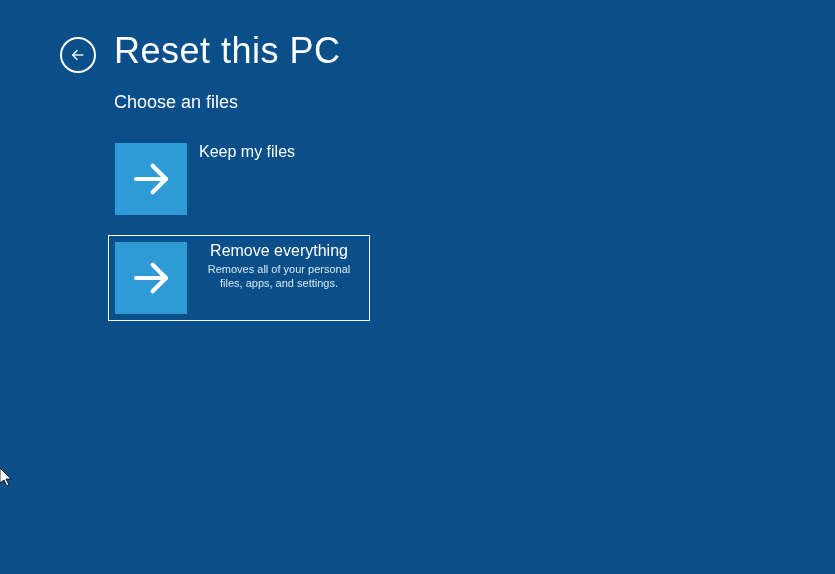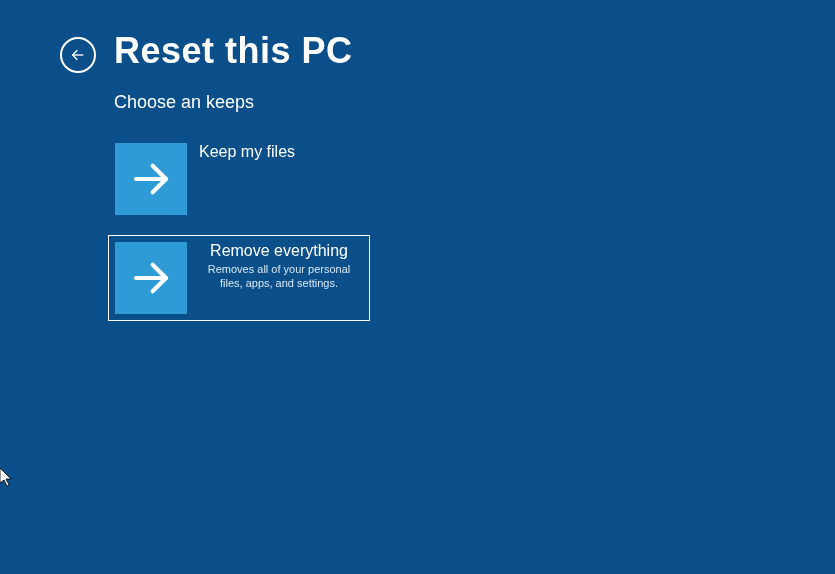--- a/index.html
+++ b/index.html
@@ -35,21 +35,21 @@
   }
   .back-button svg {
     width: 16px;
     height: 16px;
     fill: none;
     stroke: #fff;
     stroke-width: 2;
   }
   .title {
     font-size: 36px;
-    font-weight: 700;
+    font-weight: 400;
     letter-spacing: 0.5px;
   }
   .subtitle {
     position: absolute;
     top: 92px;
     left: 114px;
     font-size: 18px;
     font-weight: 300;
   }
   .options {
@@ -120,21 +120,21 @@
 <div class="header">
   <div class="back-button">
     <svg viewBox="0 0 24 24">
       <line x1="20" y1="12" x2="4" y2="12"></line>
       <polyline points="11 5 4 12 11 19"></polyline>
     </svg>
   </div>
   <div class="title">Reset this PC</div>
 </div>
 
-<div class="subtitle">Choose an keeps</div>
+<div class="subtitle">Choose an files</div>
 
 <div class="options">
 
   <div class="option">
     <div class="option-icon">
       <svg viewBox="0 0 24 24">
         <line x1="3" y1="12" x2="21" y2="12"></line>
         <polyline points="13 4 21 12 13 20"></polyline>
       </svg>
     </div>

